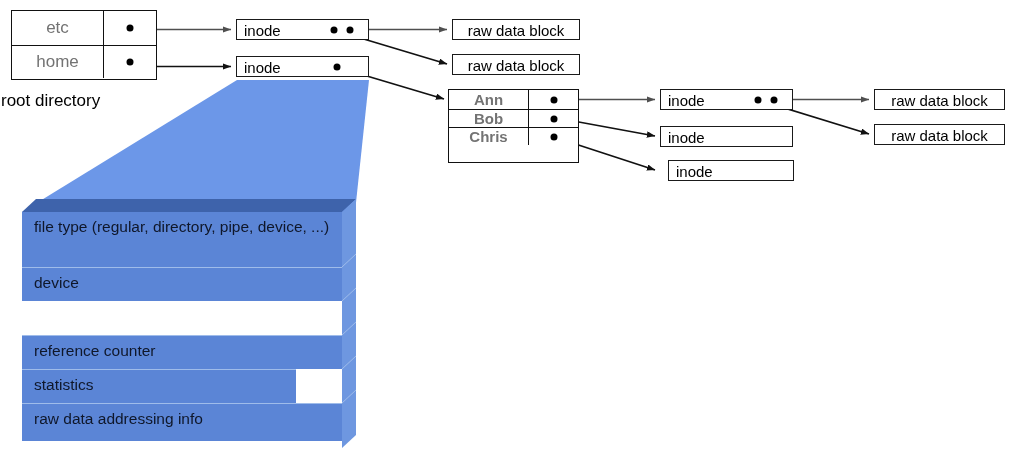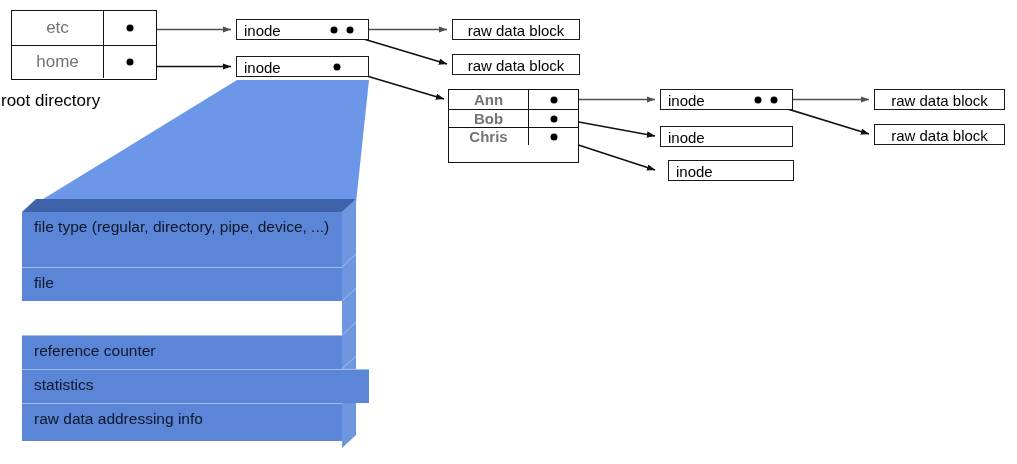--- a/index.html
+++ b/index.html
@@ -222,24 +222,24 @@
     <line x1="320" y1="102" x2="334" y2="89" stroke="#9fbcea" stroke-width="1"></line>
     <line x1="320" y1="136" x2="334" y2="123" stroke="#9fbcea" stroke-width="1"></line>
     <line x1="320" y1="170" x2="334" y2="157" stroke="#9fbcea" stroke-width="1"></line>
     <line x1="320" y1="204" x2="334" y2="191" stroke="#9fbcea" stroke-width="1"></line>
   </svg>
 
   <div class="stack-row" style="left:0; top:13px; width:320px; height:55px; border-top:none;">
     <span style="display:block;">file type (regular, directory, pipe, device, ...)</span>
   </div>
   <div class="stack-row" style="left:0; top:68px; width:320px; height:34px;">
-    <span style="display:block;">file</span>
+    <span style="display:block;">device</span>
   </div>
   <div class="stack-row" style="left:0; top:136px; width:320px; height:34px;">
     <span style="display:block;">reference counter</span>
   </div>
-  <div class="stack-row" style="left:0; top:170px; width:347px; height:34px;">
+  <div class="stack-row" style="left:0; top:170px; width:274px; height:34px;">
     <span style="display:block;">statistics</span>
   </div>
   <div class="stack-row" style="left:0; top:204px; width:320px; height:38px;">
     <span style="display:block;">raw data addressing info</span>
   </div>
 </div>
 
 </body></html>

